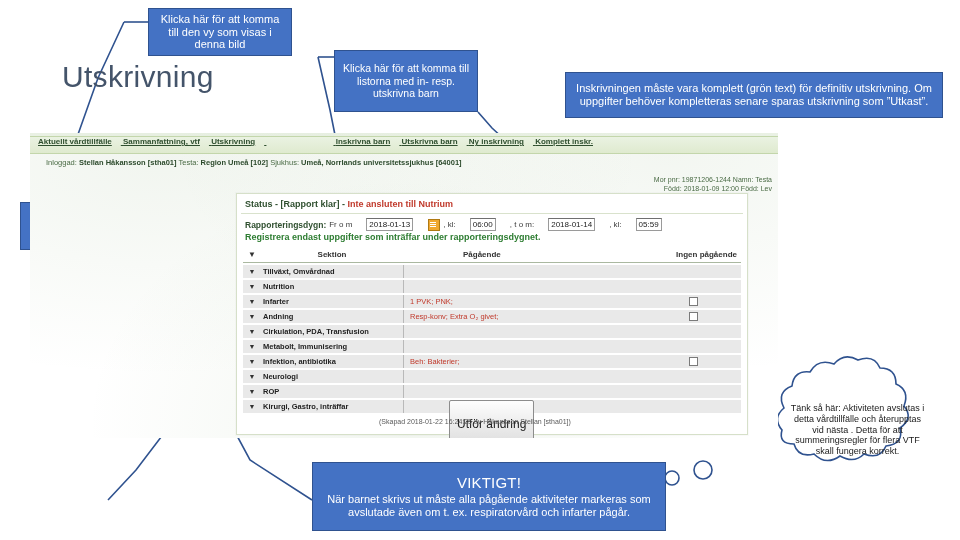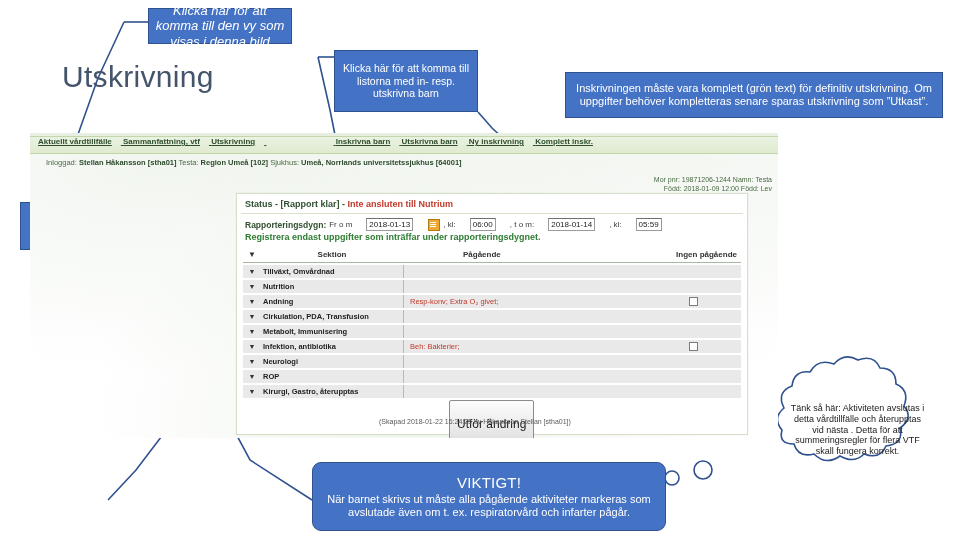--- a/index.html
+++ b/index.html
@@ -15,26 +15,26 @@
     position:absolute;
     background:#4472C4;
     border:1px solid #2F528F;
     color:#ffffff;
     text-align:center;
     display:flex;align-items:center;justify-content:center;
     line-height:1.18;
     padding:3px 5px;
     box-sizing:border-box;
   }
-  #callout-top-left{left:148px;top:8px;width:144px;height:36px;font-size:13px;font-style:italic;}
+  #callout-top-left{left:148px;top:8px;width:144px;height:48px;font-size:11px;}
   #callout-top-mid{left:334px;top:50px;width:144px;height:62px;font-size:10.5px;}
   #callout-top-right{left:565px;top:72px;width:378px;height:46px;font-size:11px;}
   #callout-left{left:20px;top:202px;width:190px;height:48px;font-size:10.5px;}
   #callout-important{left:312px;top:462px;width:354px;height:69px;font-size:11px;
-      flex-direction:column;border-radius:9px;}
+      flex-direction:column;}
   #callout-important .big{font-size:15px;margin-bottom:2px;letter-spacing:.2px;}
 
   
   #leaders{position:absolute;left:0;top:0;width:960px;height:540px;pointer-events:none;}
 
   
   #thought-bubble{
     position:absolute;left:790px;top:380px;width:135px;height:100px;
     font-size:9px;color:#1a1a1a;text-align:center;line-height:1.22;
     display:flex;align-items:center;justify-content:center;
@@ -262,20 +262,28 @@
             <div class="cell-i"></div>
           </div>
           <div class="trow">
             <div class="cell-a">▼</div>
             <div class="cell-s">Nutrition</div>
             <div class="cell-p"></div>
             <div class="cell-i"></div>
           </div>
           <div class="trow">
             <div class="cell-a">▼</div>
+            <div class="cell-s">Infarter</div>
+            <div class="cell-p">1 PVK; PNK;</div>
+            <div class="cell-i">
+              <span class="chk"></span>
+            </div>
+          </div>
+          <div class="trow">
+            <div class="cell-a">▼</div>
             <div class="cell-s">Andning</div>
             <div class="cell-p">Resp-konv; Extra O₂ givet;</div>
             <div class="cell-i">
               <span class="chk"></span>
             </div>
           </div>
           <div class="trow">
             <div class="cell-a">▼</div>
             <div class="cell-s">Cirkulation, PDA, Transfusion</div>
             <div class="cell-p"></div>
@@ -302,21 +310,21 @@
             <div class="cell-i"></div>
           </div>
           <div class="trow">
             <div class="cell-a">▼</div>
             <div class="cell-s">ROP</div>
             <div class="cell-p"></div>
             <div class="cell-i"></div>
           </div>
           <div class="trow">
             <div class="cell-a">▼</div>
-            <div class="cell-s">Kirurgi, Gastro, återupptas</div>
+            <div class="cell-s">Kirurgi, Gastro, inträffar</div>
             <div class="cell-p"></div>
             <div class="cell-i"></div>
           </div>
         </div>
     </div>
 
     <button class="btn-utfor">Utför ändring</button>
     <div class="footnote">(Skapad 2018-01-22 16:24:25 av Håkansson Stellan [stha01])</div>
   </div>
 </div>

